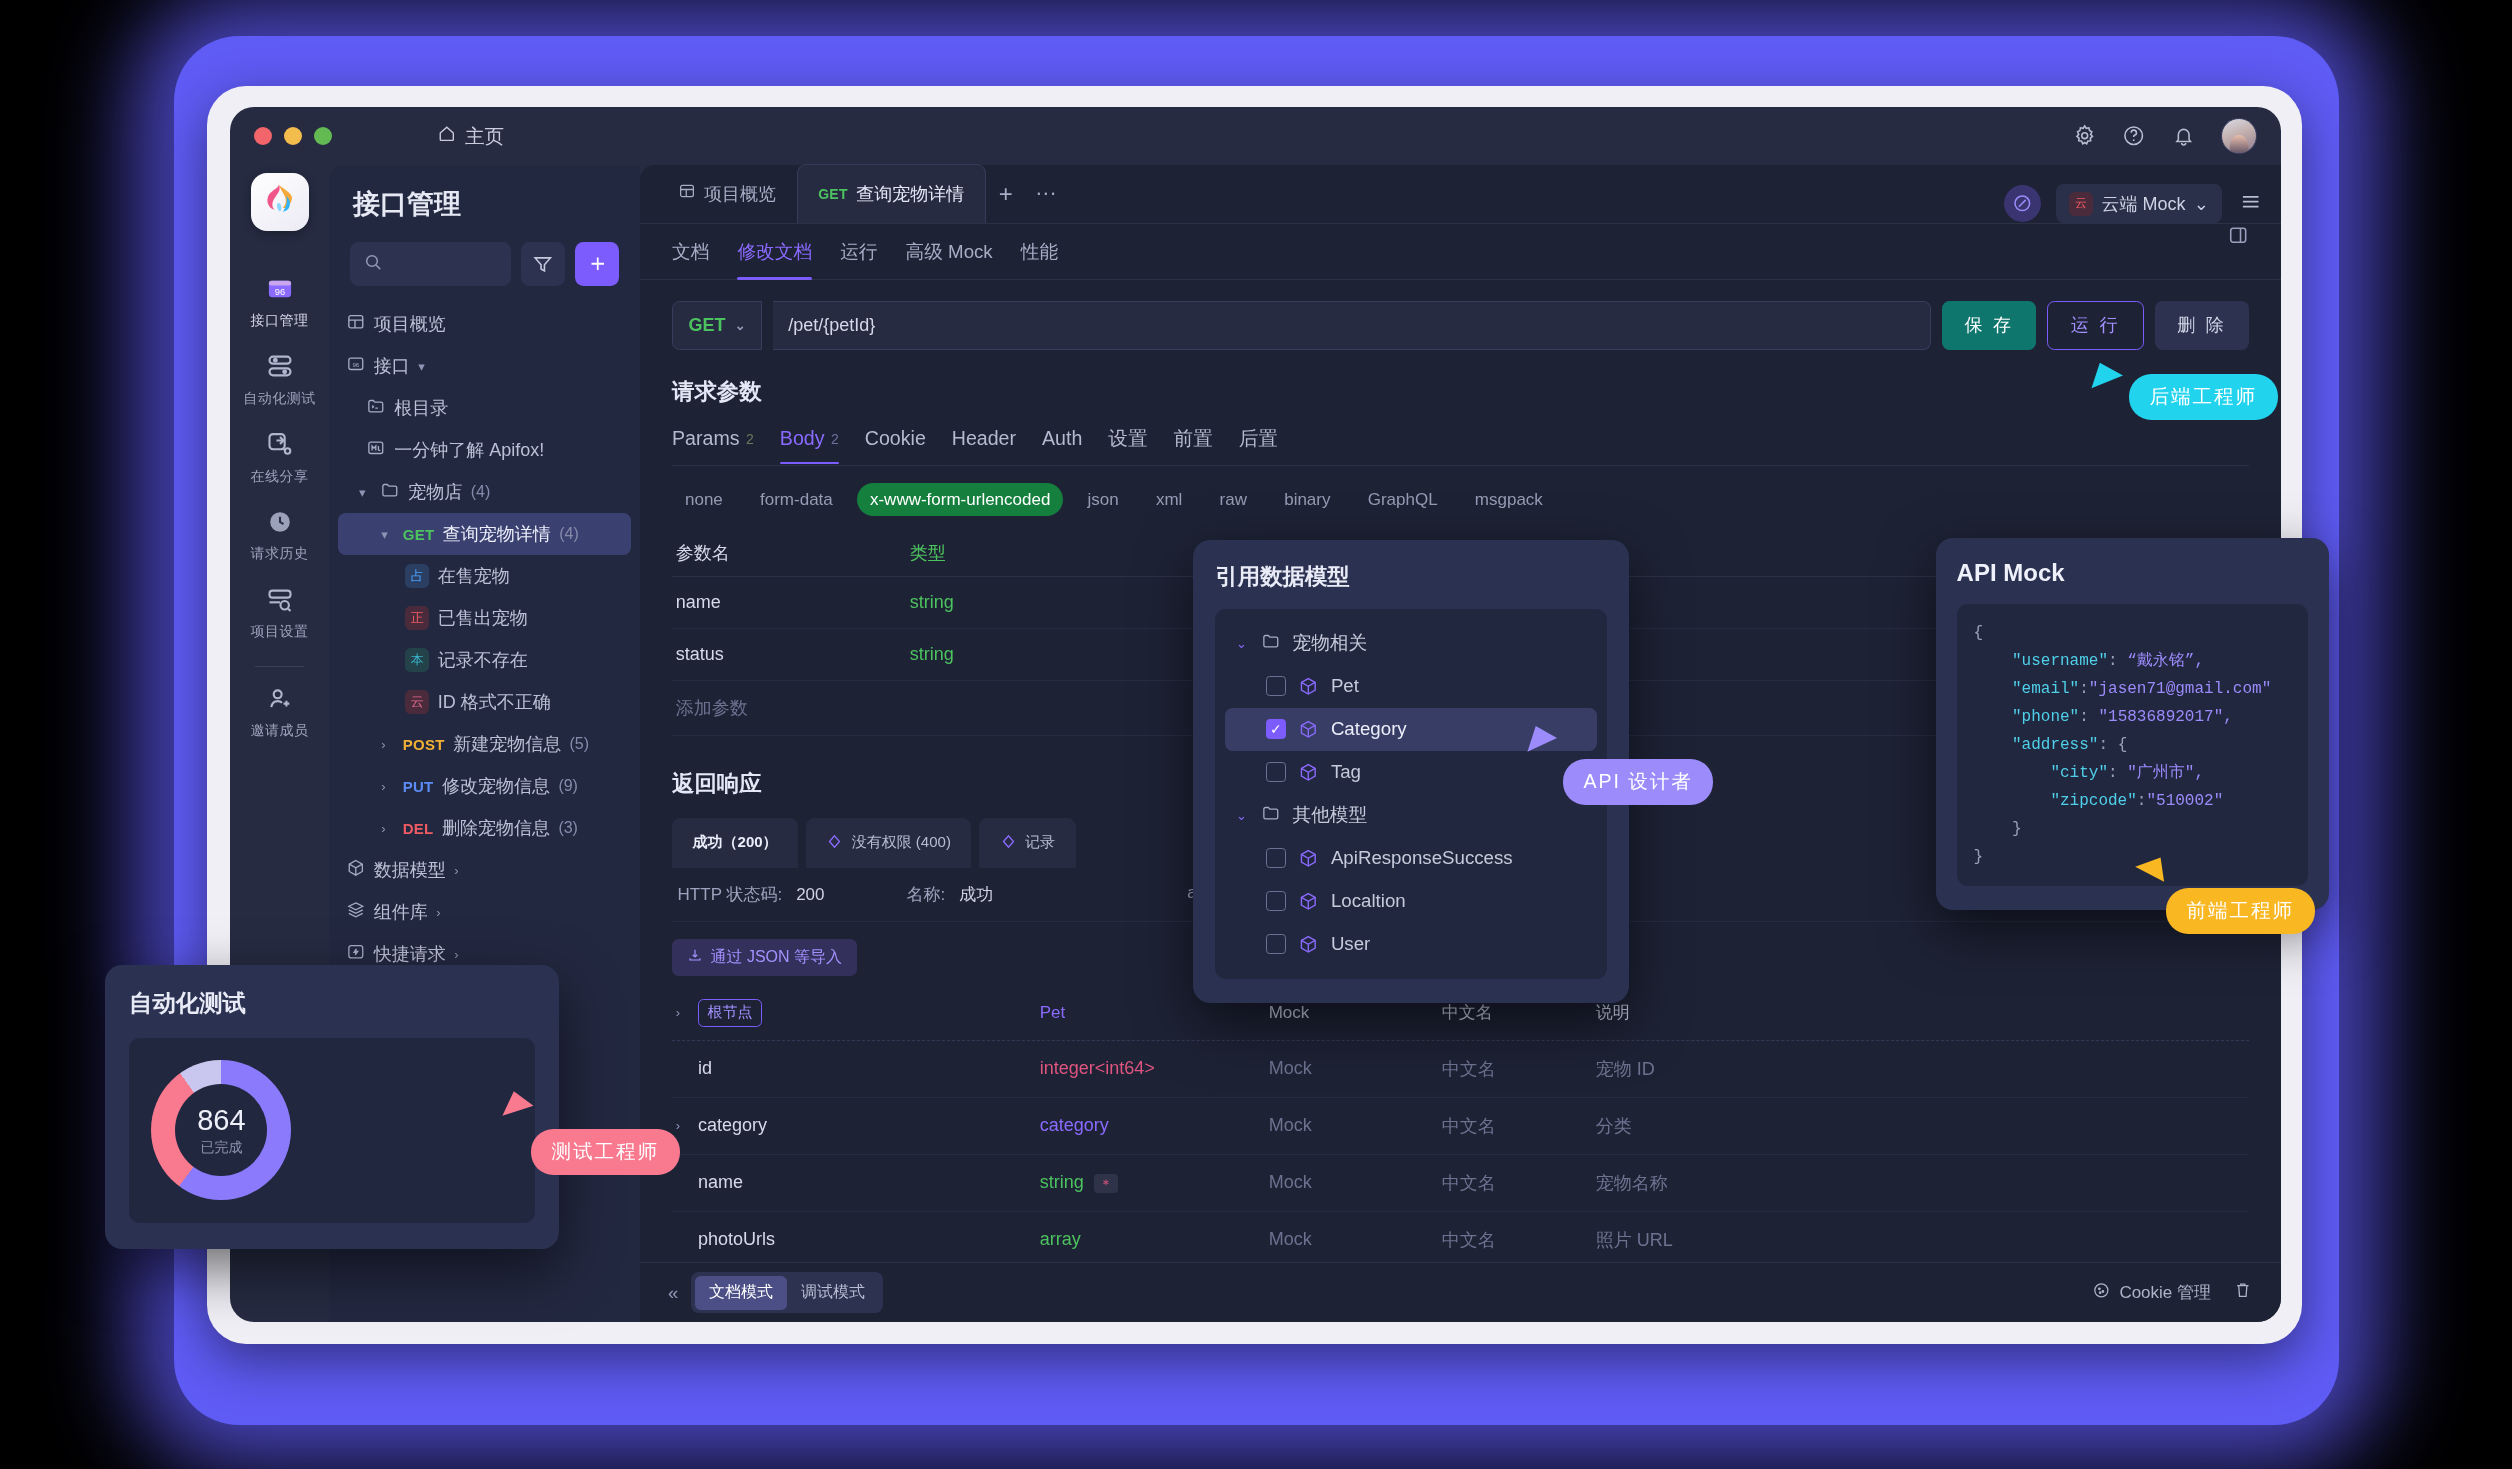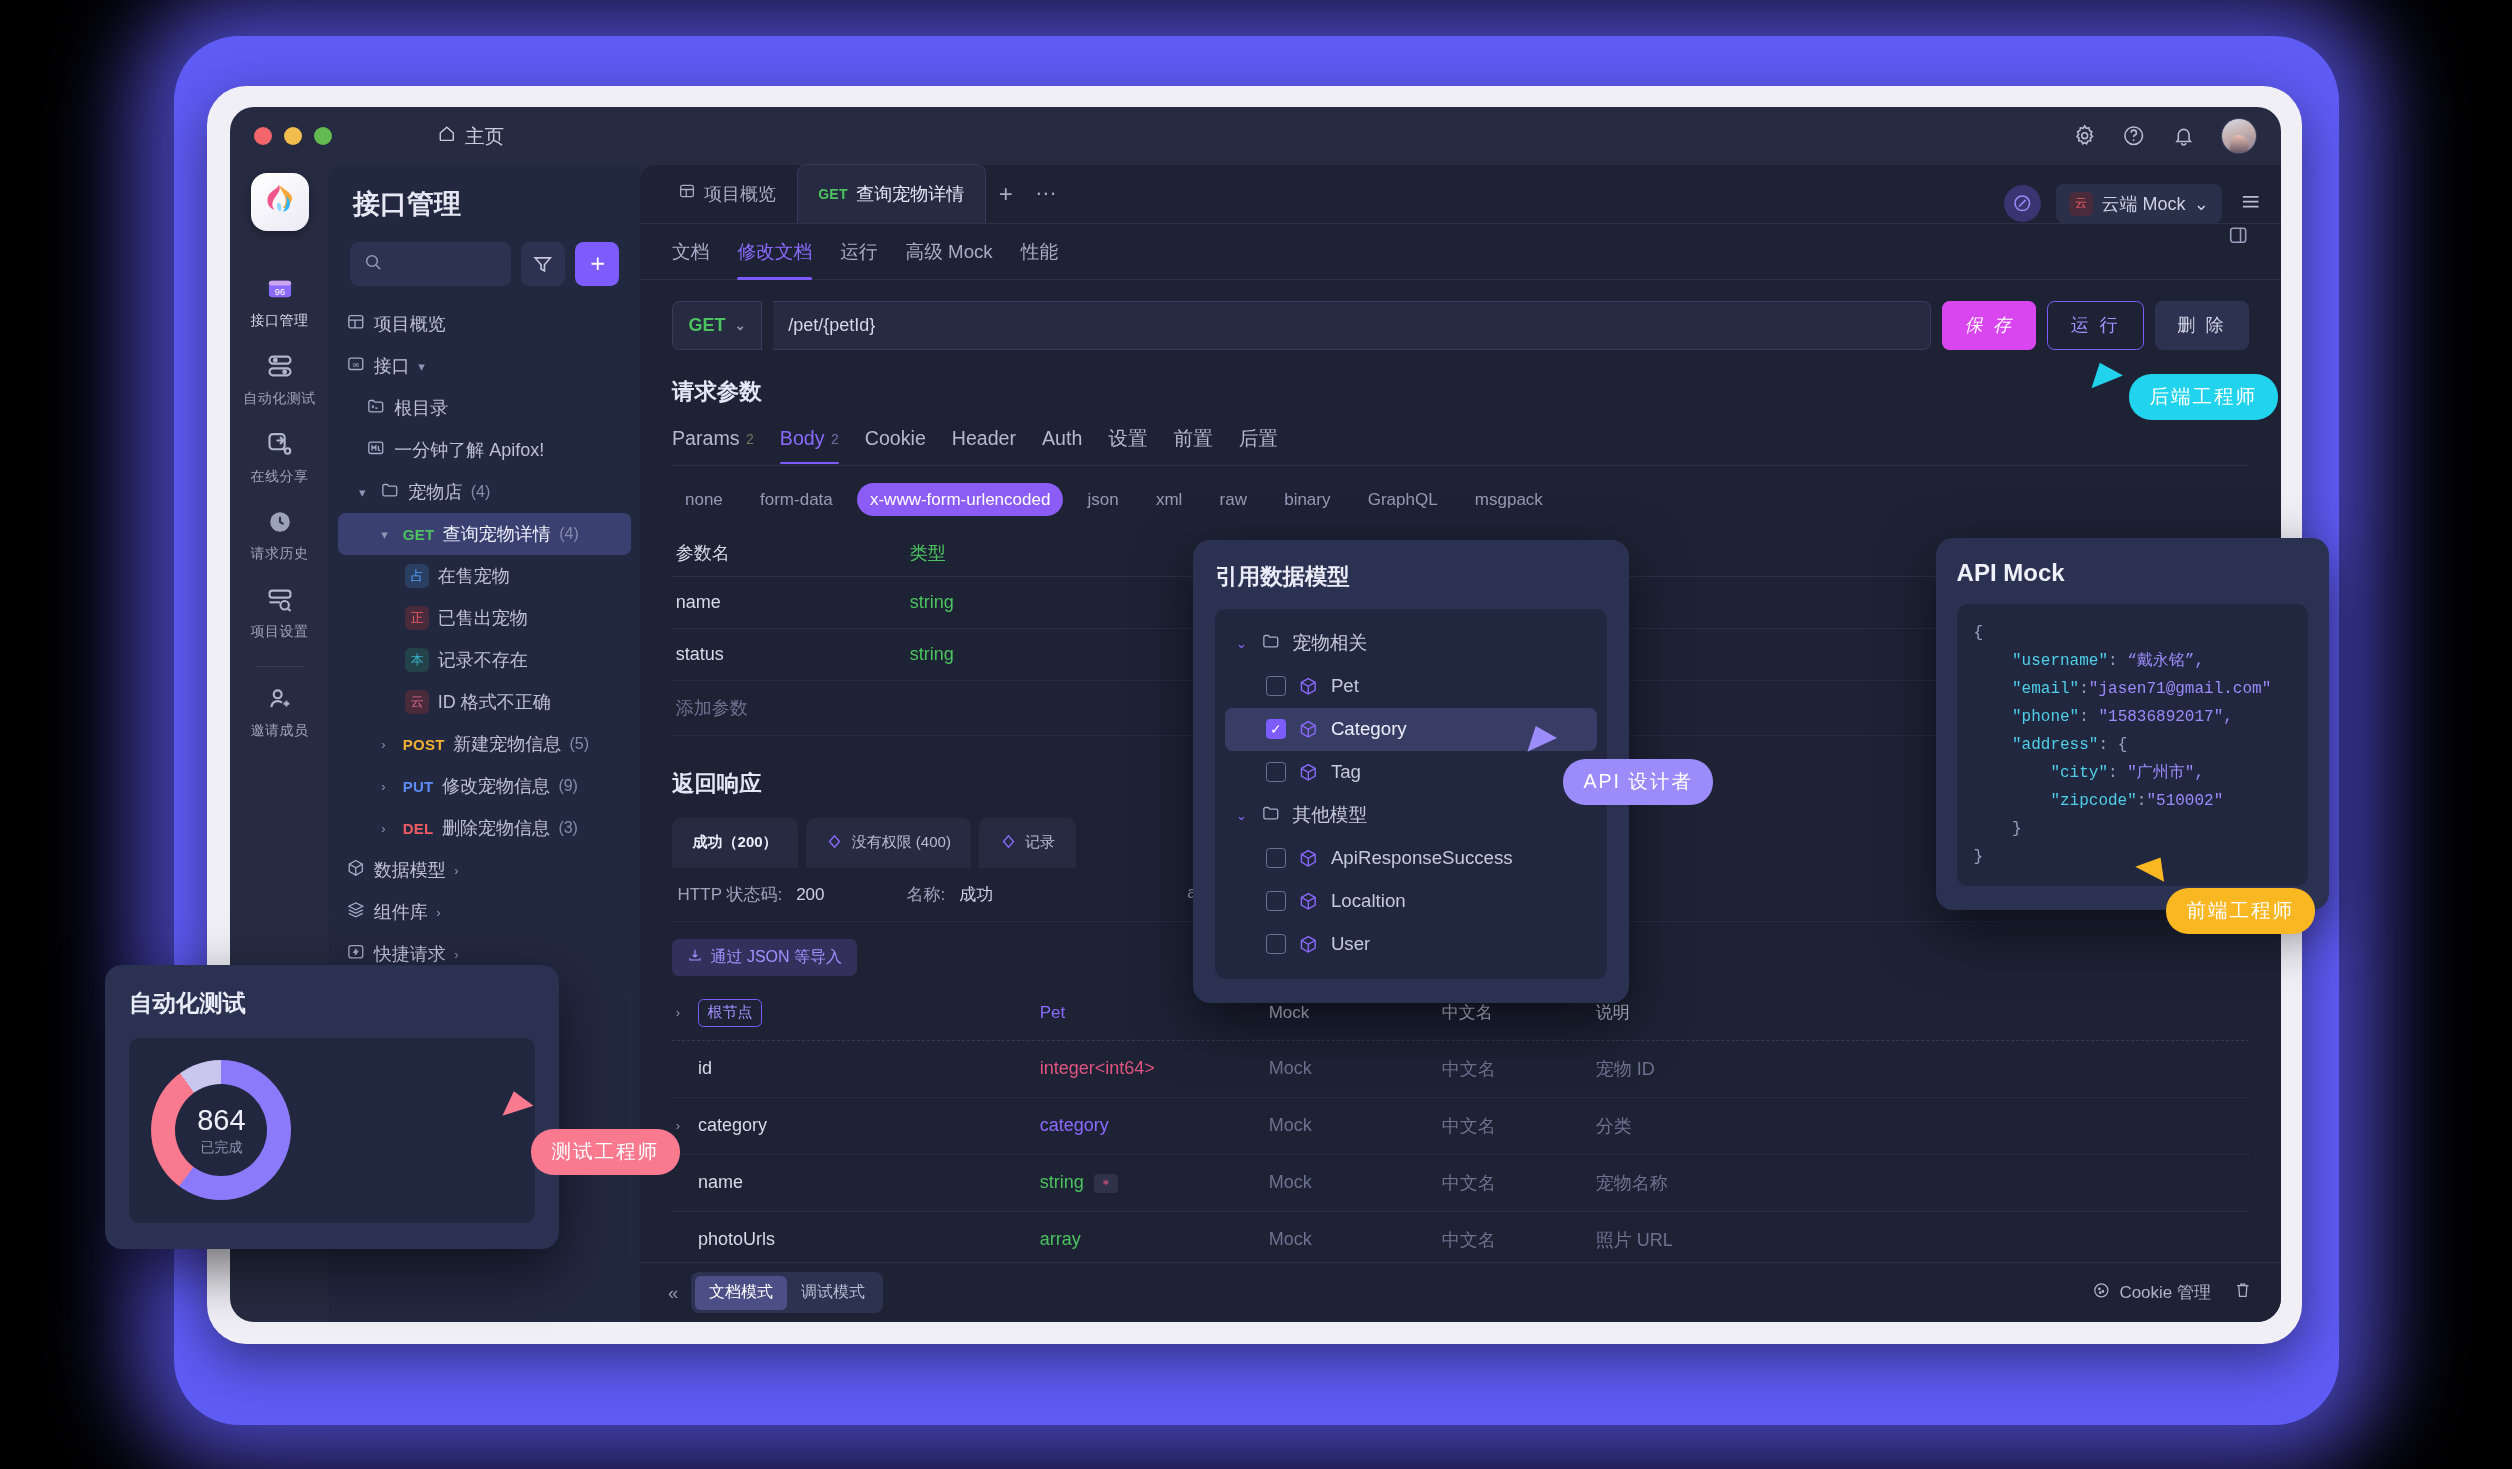--- a/index.html
+++ b/index.html
@@ -117,40 +117,40 @@
 
   .urlbar { display:flex; align-items:center; gap:11.2px; padding:20.6px 32px 11.2px; }
   .method-sel { width:90px; height:49px; background:#262b42; border:0.9px solid #373d5a;
     border-radius:7.5px 0 0 7.5px; display:flex; align-items:center; justify-content:center;
     gap:9.3px; color:#4cc35e; font-size:18px; font-weight:700; }
   .url-input { flex:1; height:49px; background:#262b42; border:0.9px solid #373d5a;
     border-left:none; border-radius:0 7.5px 7.5px 0; display:flex; align-items:center;
     padding:0 15px; color:#d5d8e8; font-size:18px; }
   .btn { height:49px; padding:0 22.4px; border-radius:7.5px; display:flex; align-items:center;
     justify-content:center; font-size:18px; letter-spacing:2.8px; cursor:pointer;}
-  .btn.pri { background:#d946ef; color:#fff;font-style:italic; }
+  .btn.pri { background:#0f766e; color:#fff; }
   .btn.out { background:transparent; border:0.9px solid #7c5cfc; color:#a391ff; }
   .btn.gh  { background:#2c3250; color:#d2d5e6; }
 
   .scroll { flex:1; overflow:hidden; padding:0 32px; position:relative; }
   .sec-title { font-size:22.4px; color:#e4e7f5; font-weight:600; margin:15px 0 18.7px; }
 
   .ptabs { display:flex; align-items:center; gap:26px; border-bottom:0.9px solid #2c3148;
     position:relative; }
   .ptab { font-size:19.6px; color:#b6bad1; padding-bottom:13px; display:flex; gap:6.5px;
     align-items:center; position:relative; cursor:pointer;}
   .ptab.active { color:#8b6bff; }
   .ptab.active::after{content:"";position:absolute;left:0;right:0;bottom:-0.9px;height:2.8px;
     background:#7c5cfc;border-radius:1.9px;}
   .pbadge { font-size:14px; color:#6c7a5e; }
   .ptab.active .pbadge { color:#6e6f9e; }
 
   .chips { display:flex; gap:11.2px; align-items:center; padding:17px 0 13px; }
   .chip { font-size:17px; color:#969bb5; padding:6.5px 13px; border-radius:17px; cursor:pointer;}
-  .chip.on { background:#8b5cf6; color:#fff; }
+  .chip.on { background:#15803d; color:#fff; }
 
   .ptable { width:100%; }
   .pth { display:flex; padding:11.2px 3.7px; border-bottom:0.9px solid #2c3148;
     color:#c3c7db; font-size:18px; }
   .ptr { display:flex; padding:15px 3.7px; border-bottom:0.9px solid #272c43; font-size:18px; }
   .pc1 { width:234px; color:#d7dae9; }
   .pc2 { width:308px; color:#4cc35e; }
   .pc3 { flex:1; color:#c3c7db; }
   .ptr.ph .pc1 { color:#6d7290; }
 

